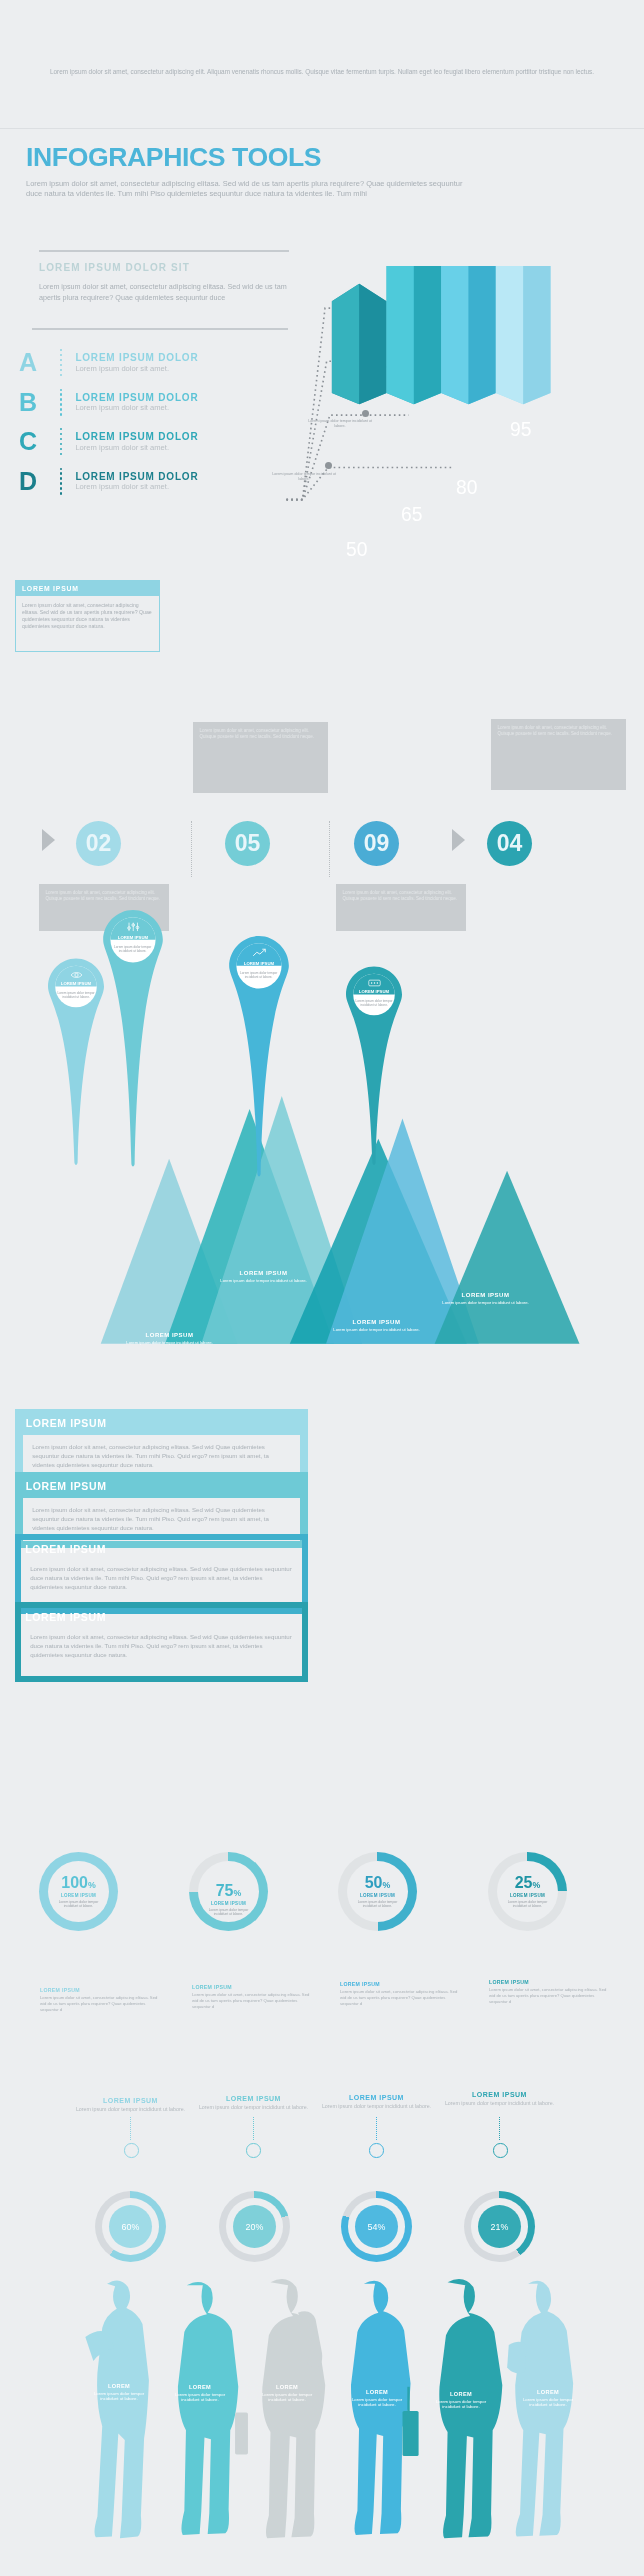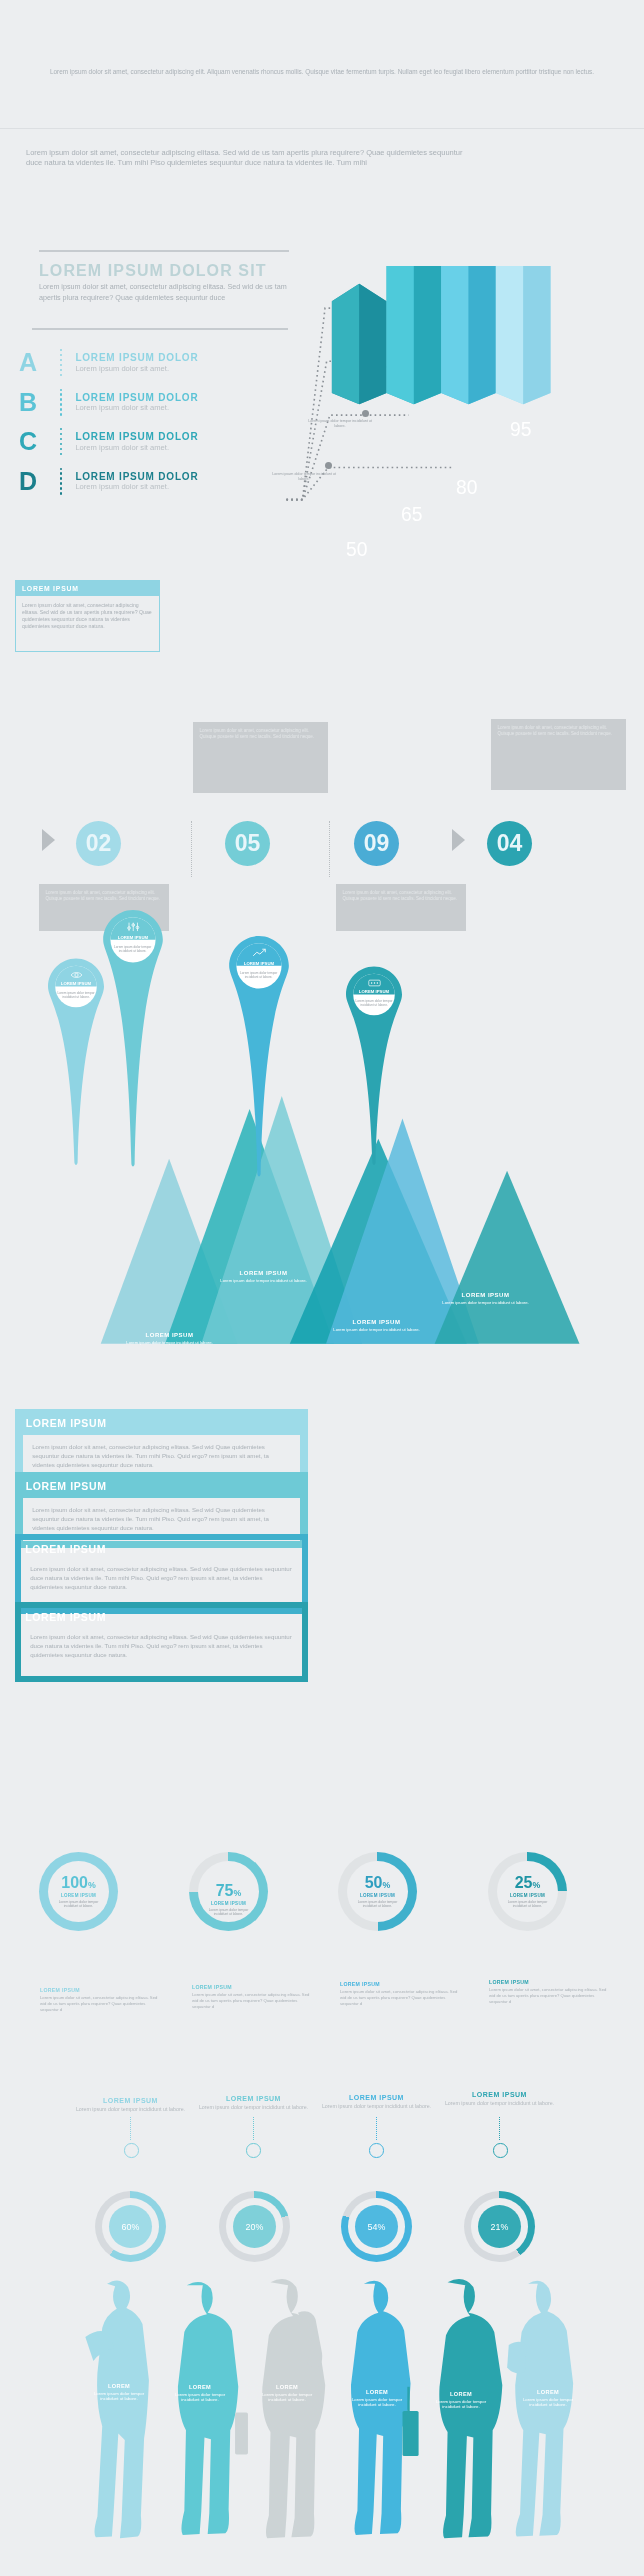--- a/index.html
+++ b/index.html
@@ -23,21 +23,21 @@
   .hdr-sub { position:absolute; top:68px; left:0; width:644px; text-align:center;
              font-size:6.4px; line-height:8.9px; color:#a9b0b6; }
 
   
   .mt { position:absolute; top:142px; left:26px; width:592px; }
   .mt h1 { font-size:26.6px; font-weight:bold; color:#4cb5d9; letter-spacing:-0.4px; }
   .mt p { margin-top:5.6px; font-size:7.5px; line-height:10.5px; color:#a9b0b6; max-width:451px; }
 
   
   .rule { position:absolute; height:2.4px; background:#c6cbcf; }
-  .s1-title { position:absolute; top:262px; left:39px; font-size:16px; font-weight:bold;
+  .s1-title { position:absolute; top:262px; left:39px; font-size:10px; font-weight:bold;
               letter-spacing:1.1px; color:#bcd3d6; }
   .s1-body { position:absolute; top:282px; left:39px; width:250px;
              font-size:7.2px; line-height:10.5px; color:#a9b0b6; }
 
   .abcd { position:absolute; top:348px; left:0; width:322px; }
   .abrow { position:relative; height:29px; margin-bottom:10.5px; display:flex; align-items:center; }
   .abletter { width:56px; text-align:center; font-size:25px; font-weight:bold; line-height:1; }
   .abdots { width:9.7px; height:27px; display:flex; flex-direction:column;
             justify-content:space-between; align-items:center; }
   .abdots span { width:2.4px; height:2.4px; border-radius:50%; display:block; }
@@ -112,20 +112,21 @@
 </head>
 <body>
 
 <div class="page">
 
   <div class="hdr">
     <div class="hdr-sub">Lorem ipsum dolor sit amet, consectetur adipiscing elit. Aliquam venenatis rhoncus mollis. Quisque vitae fermentum turpis. Nullam eget leo feugiat libero elementum porttitor tristique non lectus.</div>
   </div>
 
   <div class="mt">
+    <h1>INFOGRAPHICS TOOLS</h1>
     <p>Lorem ipsum dolor sit amet, consectetur adipiscing elitasa. Sed wid de us tam apertis plura requirere? Quae quidemietes sequuntur duce natura ta videntes ile. Tum mihi Piso quidemietes sequuntur duce natura ta videntes ile. Tum mihi</p>
   </div>
 
   <div class="rule" style="top:250px;left:39px;width:250px;"></div>
   <div class="s1-title">LOREM IPSUM DOLOR SIT</div>
   <div class="s1-body">Lorem ipsum dolor sit amet, consectetur adipiscing elitasa. Sed wid de us tam apertis plura requirere? Quae quidemietes sequuntur duce</div>
   <div class="rule" style="top:328px;left:32px;width:256px;"></div>
 
   <div class="abcd">
     <div class="abrow">

